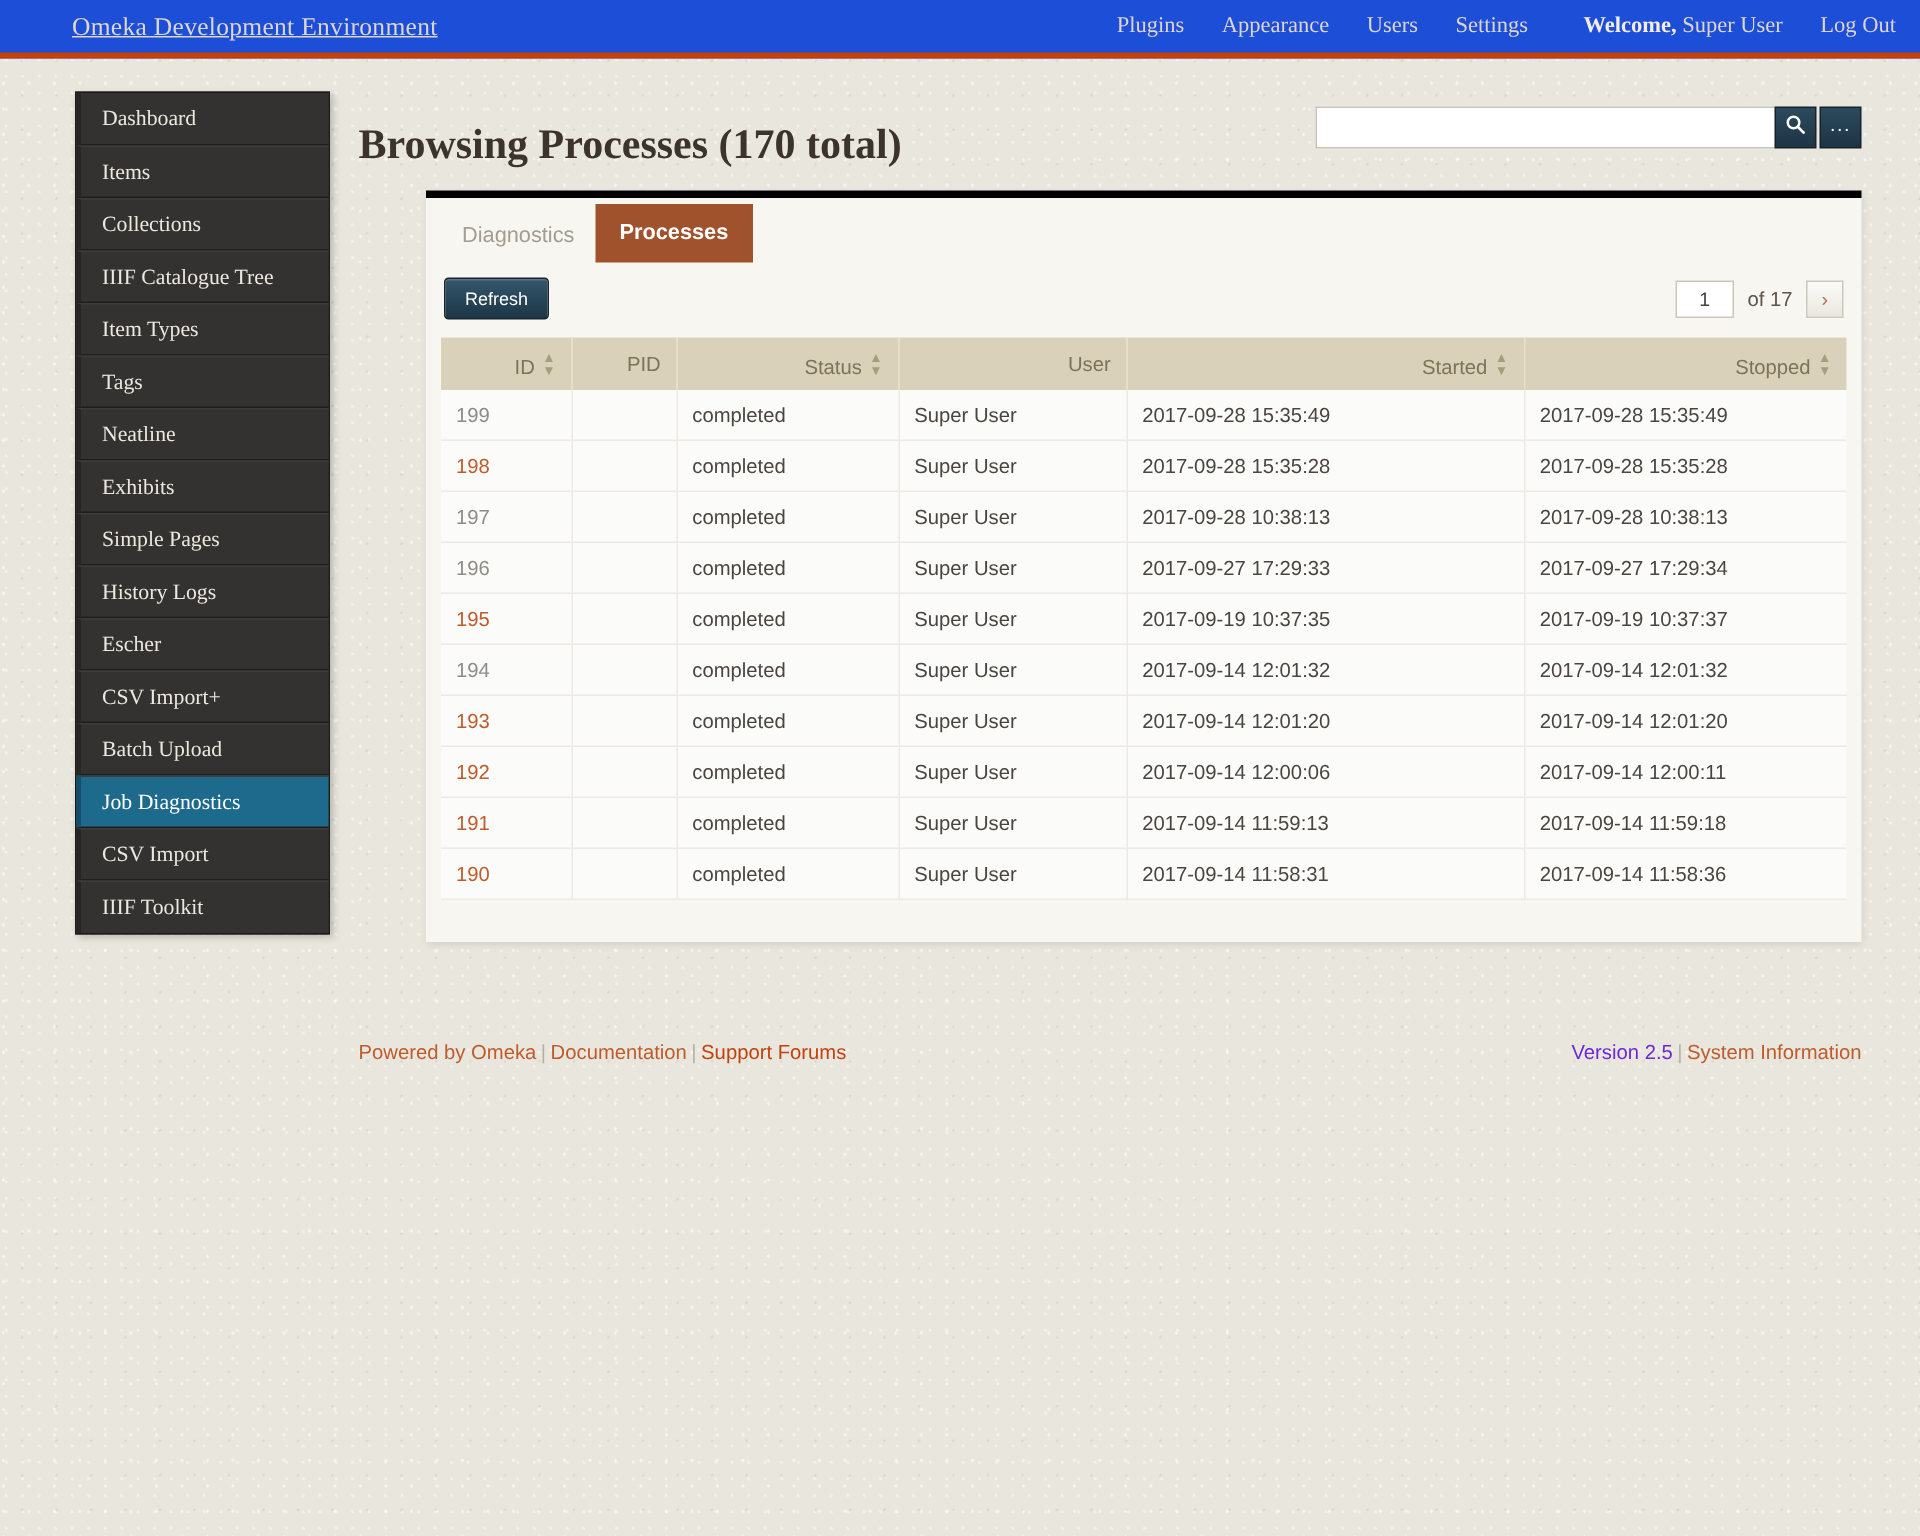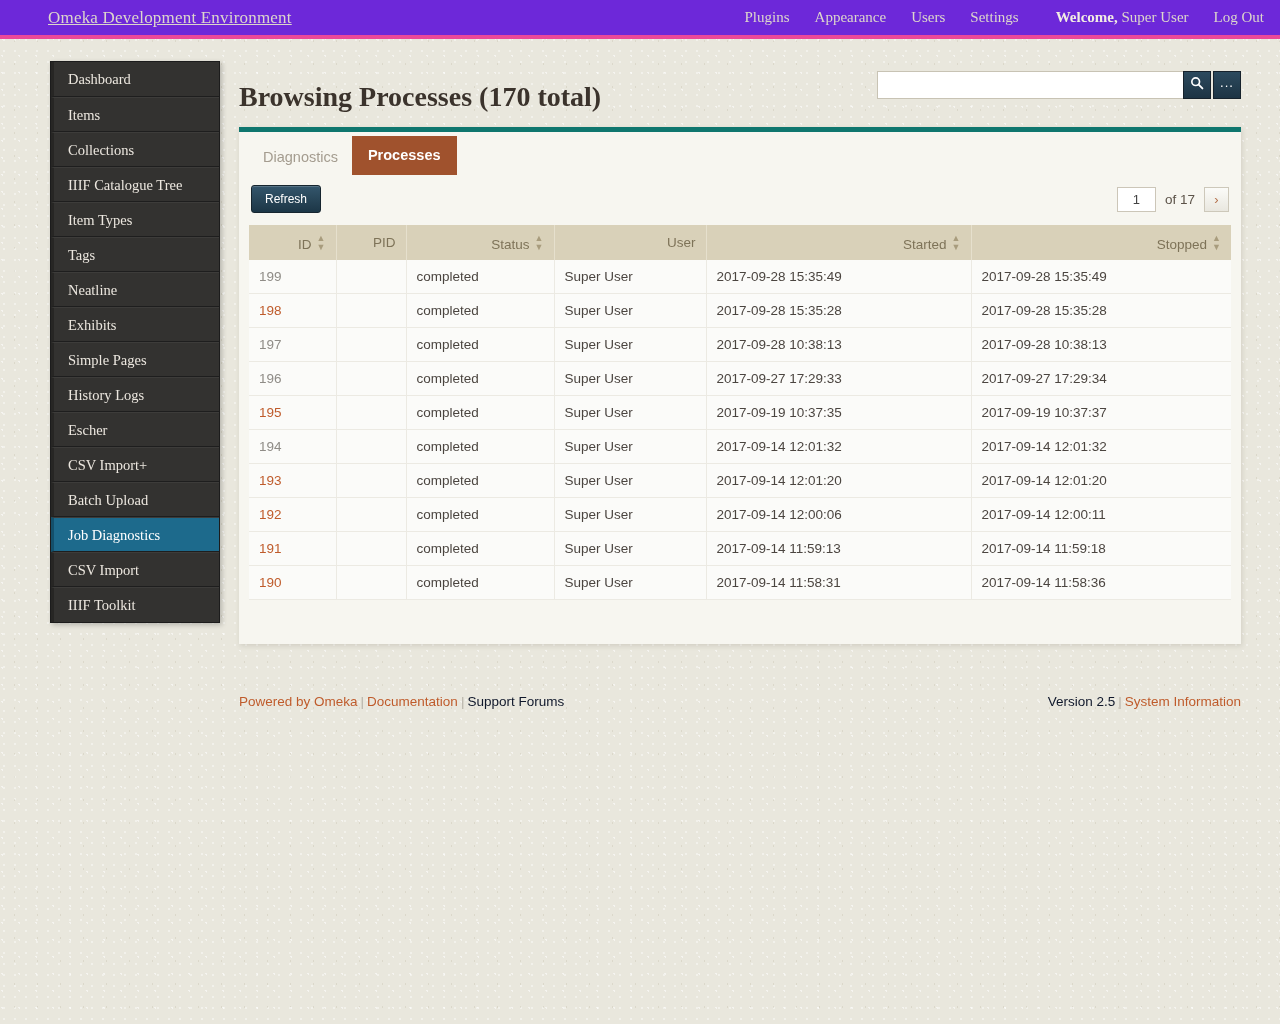--- a/index.html
+++ b/index.html
@@ -15,22 +15,22 @@
       radial-gradient(circle at 13% 27%, rgba(255,255,255,.55) 0 1px, transparent 1px),
       radial-gradient(circle at 63% 77%, rgba(160,150,120,.18) 0 1px, transparent 1px),
       radial-gradient(circle at 37% 63%, rgba(255,255,255,.4) 0 1px, transparent 1px);
     background-size: 17px 17px, 23px 23px, 11px 11px;
   }
 
   
   #topbar {
     position: relative;
     height: 39px;
-    background: #6d28d9;
-    border-bottom: 4px solid #ec4899;
+    background: #1d4ed8;
+    border-bottom: 4px solid #c2410c;
     display: flex;
     align-items: center;
     justify-content: space-between;
     padding: 0 16px 0 48px;
   }
   #site-title {
     font-family: "Liberation Serif", serif;
     font-size: 17px;
     color: #ddd6cc;
     letter-spacing: .2px;
@@ -133,24 +133,25 @@
     font-size: 13px;
     letter-spacing: 1px;
     padding-bottom: 6px;
     font-family: "Liberation Sans", sans-serif;
   }
 
   
   #panel {
     margin-top: 16px;
     background: #f7f6f0;
-    border-top: 5px solid #0f766e;
+    border-top: 5px solid #000000;
     box-shadow: 1px 2px 5px rgba(90,80,60,.16);
-    padding: 0 10px 44px 10px;
+    padding: 0 10px 28px 10px;
     position: relative;
+    margin-left: 45px;
   }
 
   
   #tabs {
     display: flex;
     align-items: flex-end;
     height: 43px;
     padding-left: 0px;
   }
   .tab {
@@ -264,23 +265,23 @@
     top: 655px;
     width: 1002px;
     display: flex;
     justify-content: space-between;
     align-items: center;
     font-family: "Liberation Sans", sans-serif;
     font-size: 13.5px;
   }
   #footer a { text-decoration: none; cursor: pointer; }
   .lnk-rust { color: #bf5b2b; }
-  .lnk-gray { color: #0f172a; }
+  .lnk-gray { color: #c2410c; }
   .sep { color: #b6b1a7; margin: 0 3px; }
-  .ver { color: #0f172a; }
+  .ver { color: #6d28d9; }
 </style>
 </head>
 <body>
 
 <div id="topbar">
   <a id="site-title" href="#">Omeka Development Environment</a>
   <div id="topnav">
     <a>Plugins</a>
     <a>Appearance</a>
     <a>Users</a>

